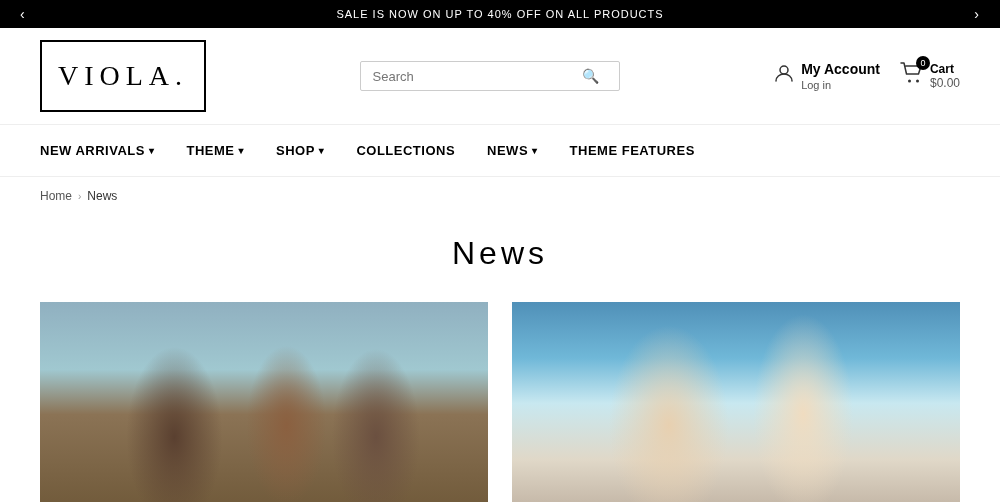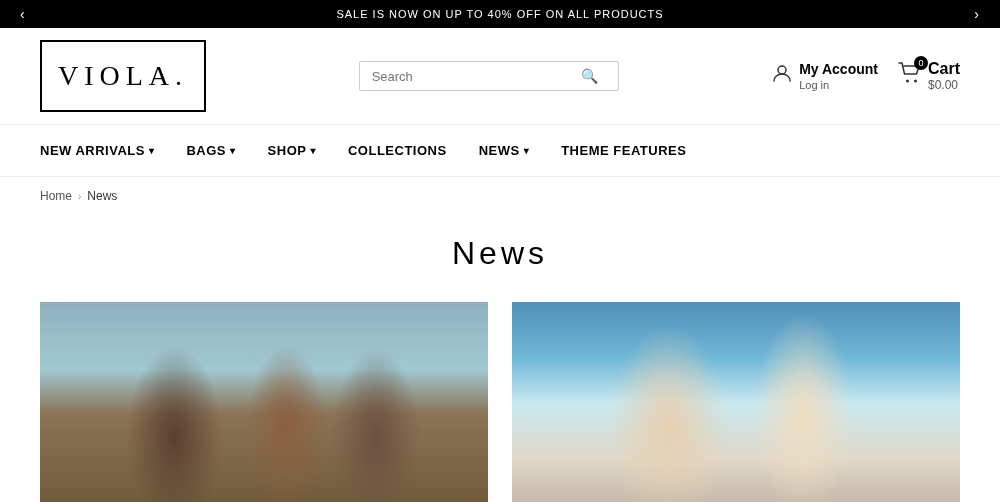--- a/index.html
+++ b/index.html
@@ -102,21 +102,21 @@
       background: #000;
       color: #fff;
       border-radius: 50%;
       width: 14px;
       height: 14px;
       font-size: 9px;
       display: flex;
       align-items: center;
       justify-content: center;
     }
-    .cart-text .main-txt { font-size: 16px; font-weight: bold; }
+    .cart-text .main-txt { font-size: 12px; font-weight: bold; }
     .cart-text .sub-txt { font-size: 12px; color: #555; }
 
     
     .nav {
       display: flex;
       align-items: flex-end;
       padding: 0 40px;
       border-bottom: 1px solid #eee;
       gap: 32px;
     }
@@ -273,21 +273,21 @@
     </div>
   </div>
 </div>
 
 <nav class="nav">
   <a class="nav-item">
     <span>NEW ARRIVALS</span>
     <span class="chevron">▾</span>
   </a>
   <a class="nav-item">
-    <span>BAGS</span>
+    <span>THEME</span>
     <span class="chevron">▾</span>
   </a>
   <a class="nav-item">
     <span>SHOP</span>
     <span class="chevron">▾</span>
   </a>
   <a class="nav-item">
     <span>COLLECTIONS</span>
   </a>
   <a class="nav-item">

